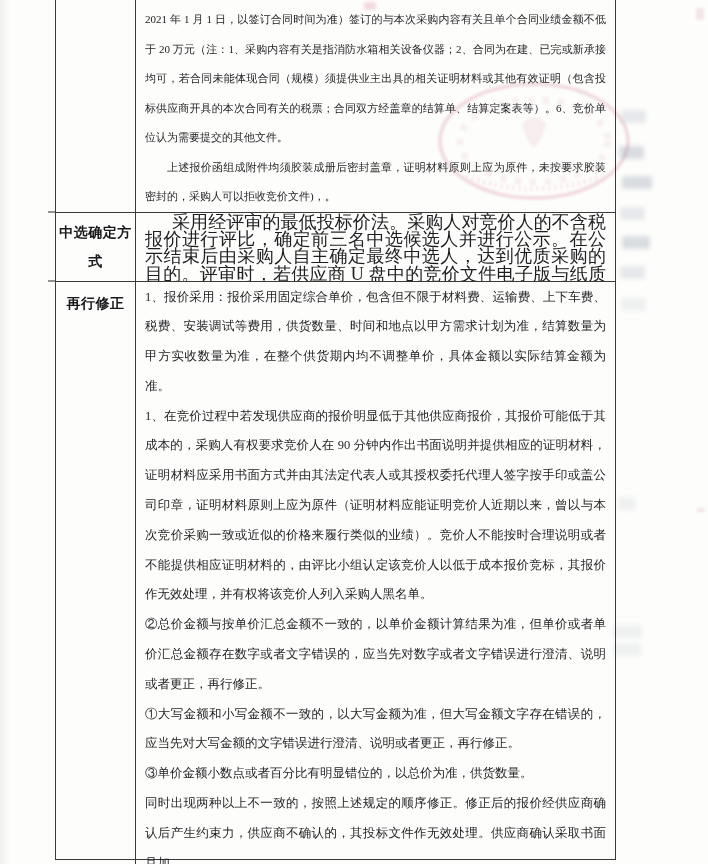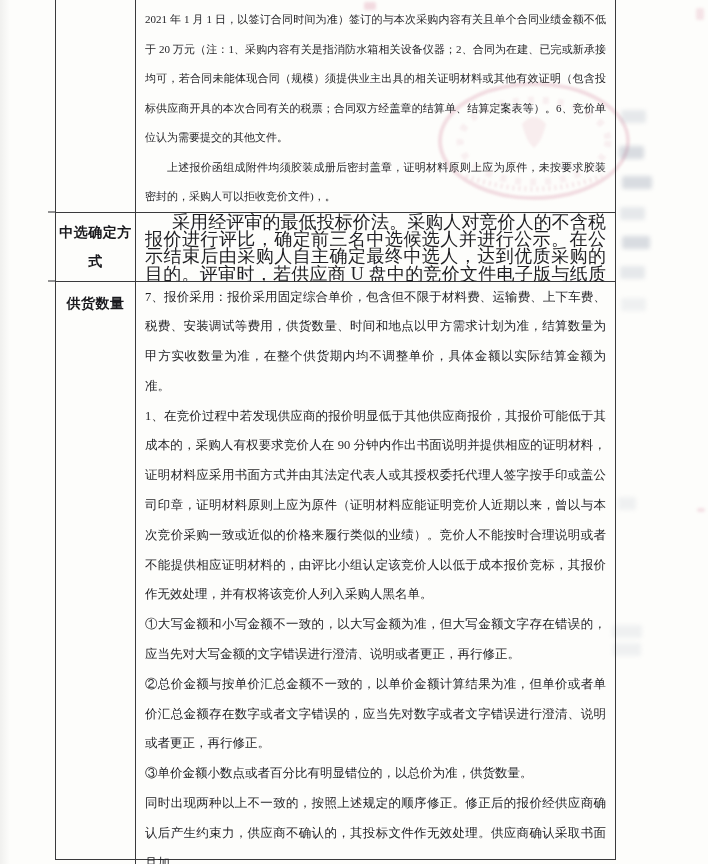--- a/index.html
+++ b/index.html
@@ -122,26 +122,26 @@
         <span>中选确定方</span>
         <span>式</span>
       </div>
       <div class="cell-content">
         <p class="para indent-15">采用经评审的最低投标价法。采购人对竞价人的不含税报价进行评比，确定前三名中选候选人并进行公示。在公示结束后由采购人自主确定最终中选人，达到优质采购的目的。评审时，若供应商 U 盘中的竞价文件电子版与纸质竞价文件不一致时，按照供应商提交的纸质竞价文件进行评比。</p>
       </div>
     </div>
 
     <div class="row row-3">
       <div class="cell-label">
-        <span>供货数量</span>
+        <span>再行修正</span>
       </div>
       <div class="cell-content">
-        <p class="para">7、报价采用：报价采用固定综合单价，包含但不限于材料费、运输费、上下车费、税费、安装调试等费用，供货数量、时间和地点以甲方需求计划为准，结算数量为甲方实收数量为准，在整个供货期内均不调整单价，具体金额以实际结算金额为准。</p>
+        <p class="para">1、报价采用：报价采用固定综合单价，包含但不限于材料费、运输费、上下车费、税费、安装调试等费用，供货数量、时间和地点以甲方需求计划为准，结算数量为甲方实收数量为准，在整个供货期内均不调整单价，具体金额以实际结算金额为准。</p>
         <p class="para">1、在竞价过程中若发现供应商的报价明显低于其他供应商报价，其报价可能低于其成本的，采购人有权要求竞价人在 90 分钟内作出书面说明并提供相应的证明材料，证明材料应采用书面方式并由其法定代表人或其授权委托代理人签字按手印或盖公司印章，证明材料原则上应为原件（证明材料应能证明竞价人近期以来，曾以与本次竞价采购一致或近似的价格来履行类似的业绩）。竞价人不能按时合理说明或者不能提供相应证明材料的，由评比小组认定该竞价人以低于成本报价竞标，其报价作无效处理，并有权将该竞价人列入采购人黑名单。</p>
+        <p class="para">②总价金额与按单价汇总金额不一致的，以单价金额计算结果为准，但单价或者单价汇总金额存在数字或者文字错误的，应当先对数字或者文字错误进行澄清、说明或者更正，再行修正。</p>
         <p class="para">①大写金额和小写金额不一致的，以大写金额为准，但大写金额文字存在错误的，应当先对大写金额的文字错误进行澄清、说明或者更正，再行修正。</p>
-        <p class="para">②总价金额与按单价汇总金额不一致的，以单价金额计算结果为准，但单价或者单价汇总金额存在数字或者文字错误的，应当先对数字或者文字错误进行澄清、说明或者更正，再行修正。</p>
         <p class="para">③单价金额小数点或者百分比有明显错位的，以总价为准，供货数量。</p>
         <p class="para">同时出现两种以上不一致的，按照上述规定的顺序修正。修正后的报价经供应商确认后产生约束力，供应商不确认的，其投标文件作无效处理。供应商确认采取书面且加</p>
       </div>
     </div>
 
   </div>
 </div>
 
 </body></html>

